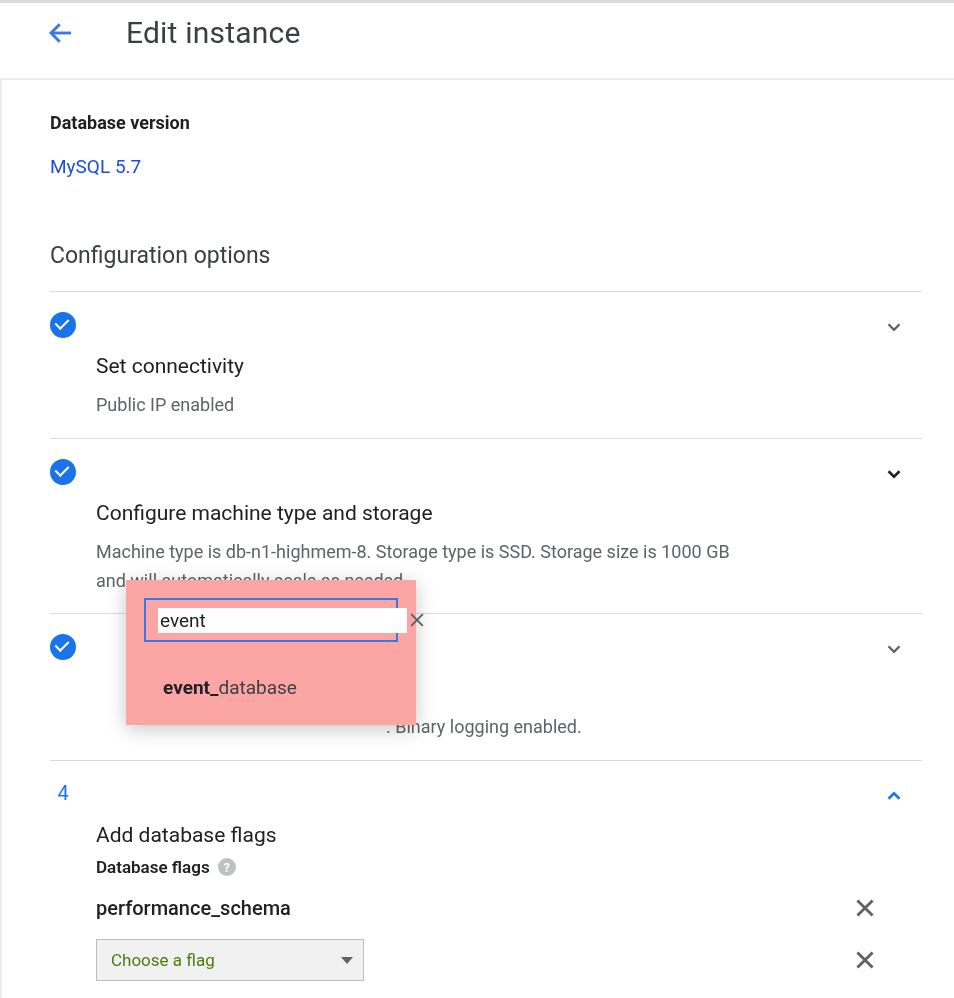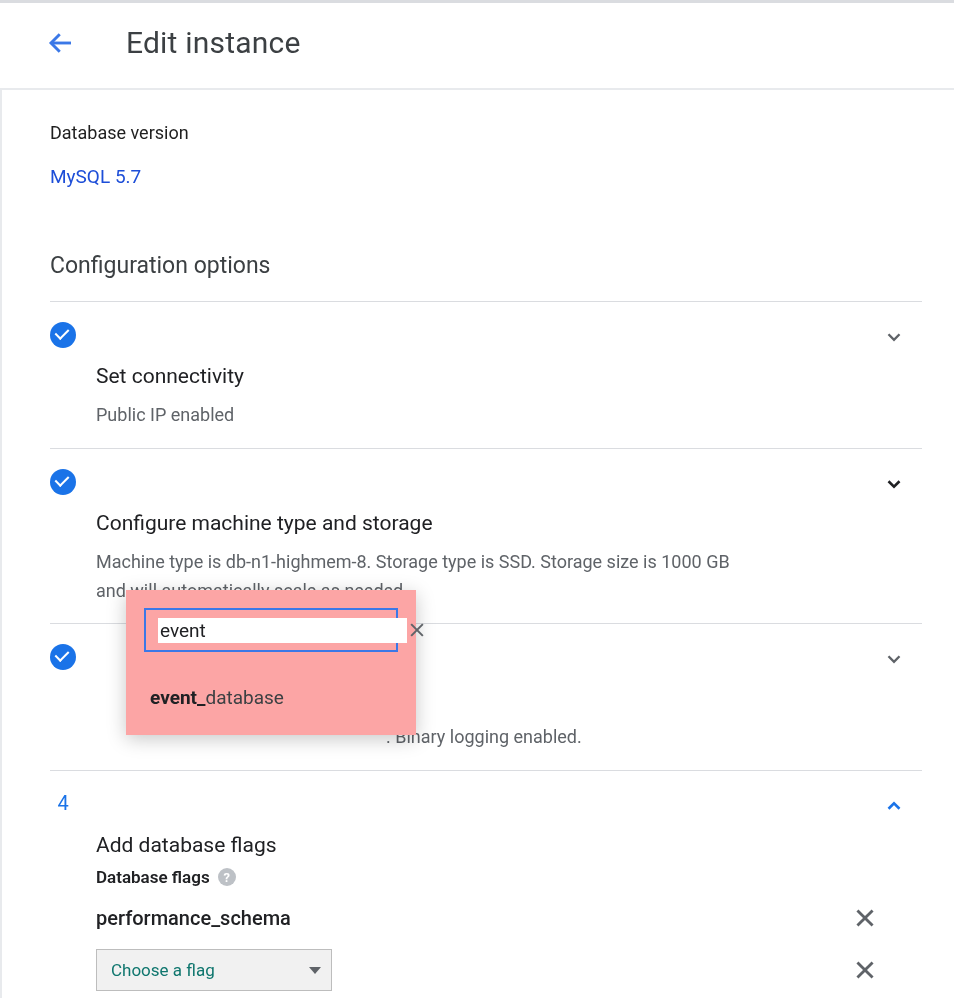--- a/index.html
+++ b/index.html
@@ -8,31 +8,31 @@
     font-family: Roboto, "Helvetica Neue", Arial, sans-serif;
     color: #202124;
     background: #fff;
     width: 954px;
   }
   .topbar {
     border-top: 3px solid #dadce0;
     border-bottom: 2px solid #e8eaed;
     display: flex;
     align-items: center;
-    padding: 22px 24px 28px 46px;
+    padding: 12px 24px 28px 46px;
     text-align: right;
   }
   .back-icon { color:#3b78e7; cursor:pointer; margin-right: 50px; }
   .page-title { font-size: 30px; font-weight: 400; color:#3c4043; letter-spacing:.2px; }
   .body {
     border-left: 2px solid #e8eaed;
     padding: 32px 32px 0 48px;
     position: relative;
   }
-  .label-strong { font-size: 18px; font-weight: 400; color:#1f1f1f; }
+  .label-strong { font-size: 18px; font-weight: 700; color:#1f1f1f; }
   .val-plain { font-size: 19px; font-weight: 400; color:#1d4ed8; margin-top:22px; }
 
   .config-title { font-size: 23px; color:#3c4043; margin-top: 64px; margin-bottom: 22px; }
 
   .section {
     border-top: 1px solid #dadce0;
     display: flex;
     padding: 18px 14px 18px 0;
     align-items: flex-start;
     position: relative;
@@ -73,23 +73,23 @@
 
   .flag-row{
     display:flex; align-items:center; margin-top:18px; padding-right:2px;
     justify-content:space-between;
   }
   .flag-name{ font-size:20px; font-weight:500; color:#202124; }
   .x-icon{ color:#5f6368; cursor:pointer; }
 
   .select-box{
     border:1px solid #bdbdbd; background:#f1f1f1;
-    height:42px; width:236px;
+    height:42px; width:268px;
     display:flex; align-items:center; justify-content:space-between;
-    padding:0 10px 0 14px; font-size:17px; color:#0f766e; cursor:pointer;
+    padding:0 10px 0 14px; font-size:17px; color:#4d7c0f; cursor:pointer;
   }
   .tri-down{
     width:0;height:0;border-left:6px solid transparent;border-right:6px solid transparent;
     border-top:7px solid #5f6368;
   }
 
   .add-item{
     margin:20px 0 0 0;
     border:1px solid #dadce0; height:48px;
     display:flex;align-items:center;justify-content:center;
@@ -109,21 +109,21 @@
     display:flex; align-items:center; padding:0 8px 0 12px;
   }
   .ac-input{
     border:none; outline:none; font-size:19px; flex:1; color:#202124;
     font-family:inherit;
   }
   .ac-clear{ color:#5f6368; cursor:pointer; }
   .ac-item{
     margin-top:30px; padding:4px 6px; font-size:19px; color:#3c4043; cursor:pointer;
   }
-  .ac-item b{ font-weight:700; color:#202124; }
+  .ac-item b{ font-weight:700; color:#202124;margin-left:13px; }
 
   svg { display:block; }
 </style>
 </head>
 <body>
 
 <div class="topbar">
   <span class="back-icon">
     <svg width="30" height="30" viewBox="0 0 24 24" fill="none" stroke="currentColor" stroke-width="2.3">
       <line x1="20" y1="12" x2="4" y2="12"></line>

